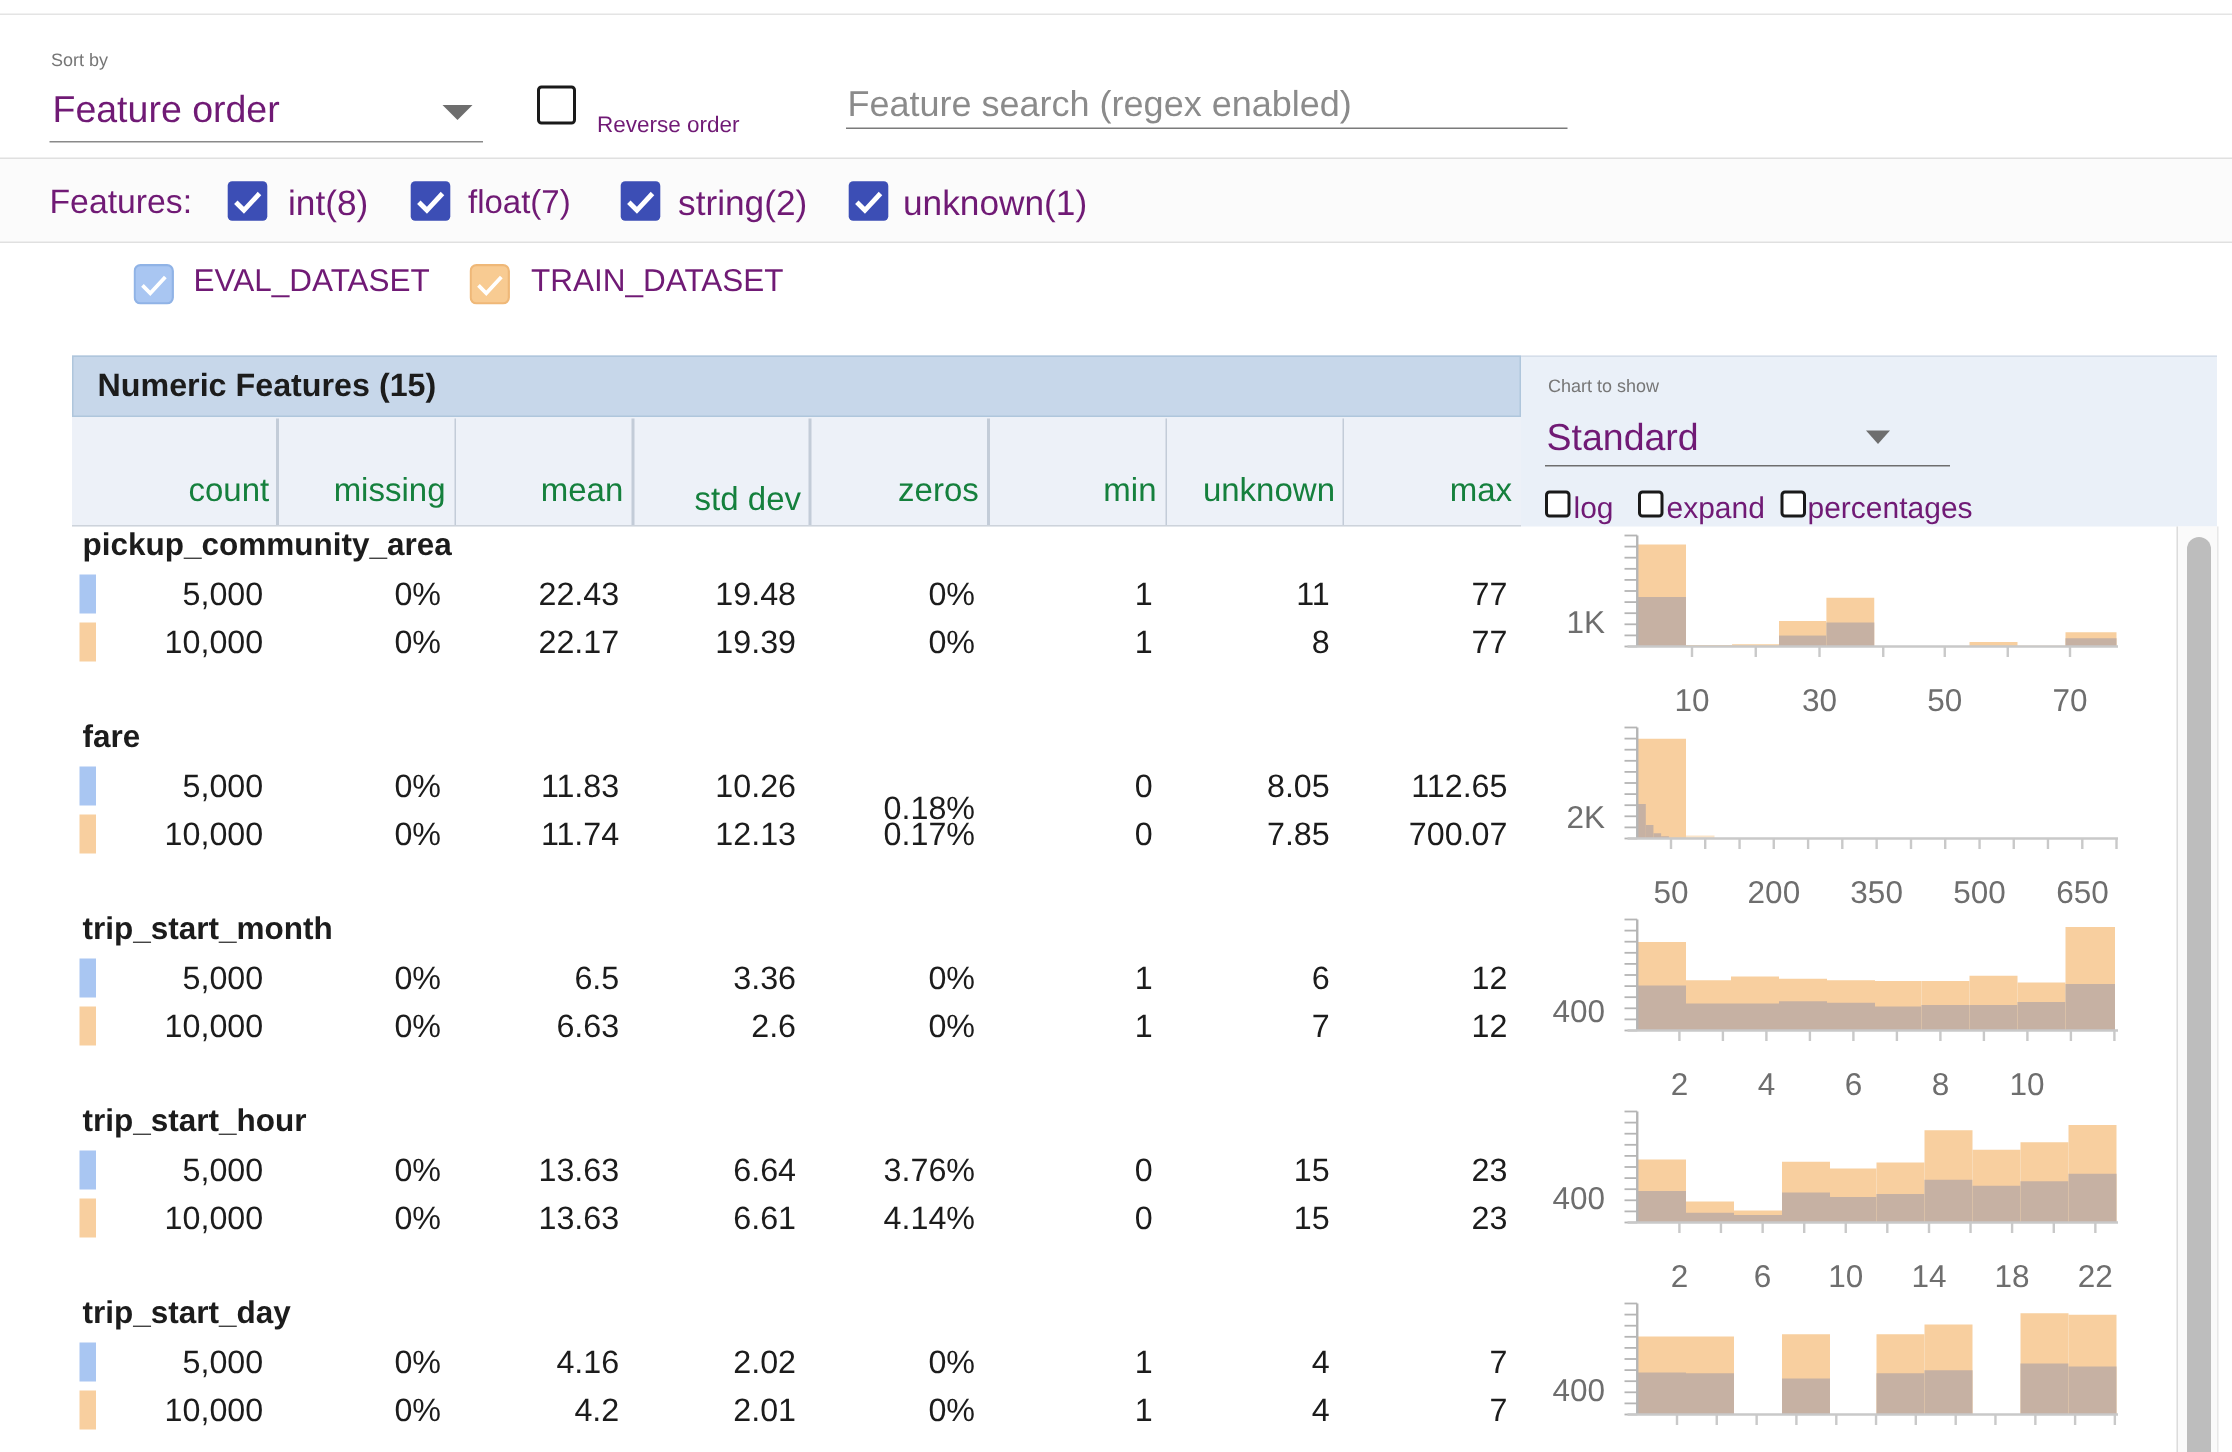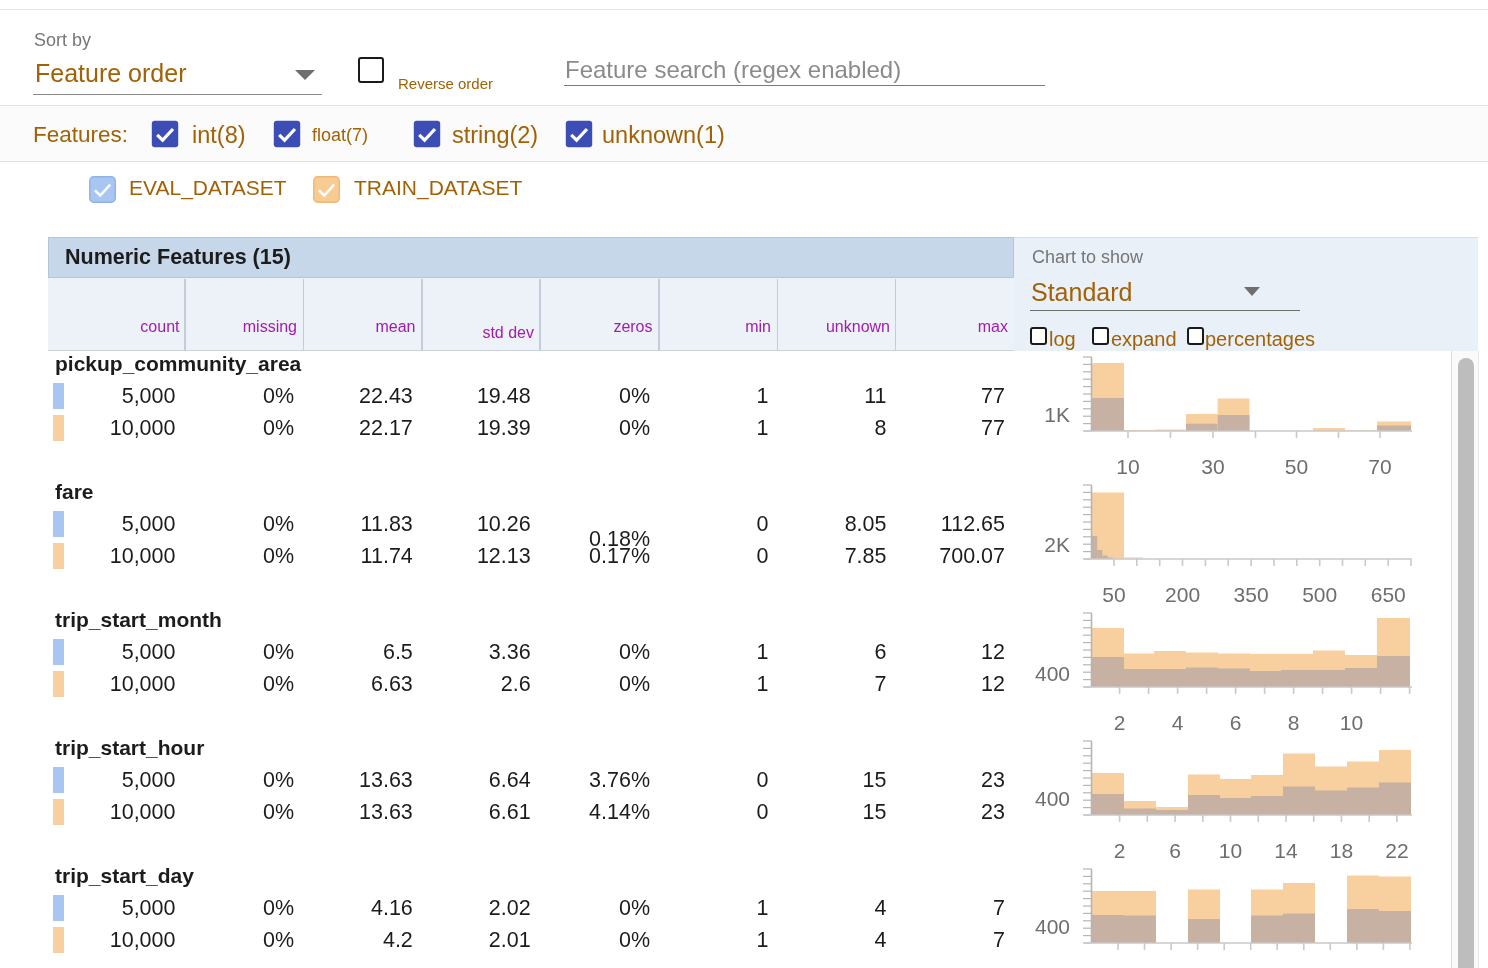--- a/index.html
+++ b/index.html
@@ -1,21 +1,21 @@
 <!DOCTYPE html>
 <html><head><meta charset="utf-8"><title>Overview</title><style>
 html,body{margin:0;padding:0;width:1488px;height:968px;background:#fff;
   font-family:"Liberation Sans",sans-serif;overflow:hidden;position:relative;color:#1C1C1C}
 .abs{position:absolute}
 .cell{position:absolute;font-size:21.5px;line-height:22px;white-space:nowrap}
-.hdr{font-size:16px;color:#a21caf}
+.hdr{font-size:22px;color:#15803d}
 .fname{position:absolute;font-size:21px;font-weight:bold;line-height:22px;white-space:nowrap}
 .sw{position:absolute;width:11px;height:26px}
-.glabel{position:absolute;color:#767676;font-size:18px;line-height:18px}
-.biglabel{position:absolute;color:#a16207;font-size:24px;line-height:24px}
+.glabel{position:absolute;color:#767676;font-size:12px;line-height:18px}
+.biglabel{position:absolute;color:#701a75;font-size:24px;line-height:24px}
 .cbx{position:absolute;border:2.4px solid #1A1A1A;border-radius:3px;background:#fff}
 .arrow{position:absolute;width:0;height:0;border-left:10px solid transparent;
   border-right:10px solid transparent;border-top:10px solid #6E6E6E}
 </style></head><body>
 
 <div class="abs" style="left:0;top:9px;width:1488px;height:1px;background:#E4E4E4"></div>
 <div class="glabel" style="left:34px;top:31px">Sort by</div>
 <div class="biglabel" style="left:35px;top:61px;font-size:25px">Feature order</div>
 <div class="arrow" style="left:295px;top:70px;border-left-width:10px;border-right-width:10px;border-top-width:10px"></div>
 <div class="abs" style="left:33px;top:94px;width:289px;height:1.2px;background:#8A8A8A"></div>
@@ -30,21 +30,21 @@
 <div class="biglabel" style="left:33px;top:123px;font-size:22.5px">Features:</div>
 <div class="abs" style="left:151px;top:120px"><svg width="28" height="28" viewBox="0 0 28 28">
       <rect x="0.8" y="0.8" width="26.4" height="26.4" rx="3" fill="#3C4EB5"></rect>
       <path d="M6.2 14.8 L11.6 20.2 L22 9" stroke="#fff" stroke-width="3.2" fill="none"></path>
     </svg></div>
 <div class="biglabel" style="left:192px;top:123px;font-size:23.5px">int(8)</div>
 <div class="abs" style="left:273px;top:120px"><svg width="28" height="28" viewBox="0 0 28 28">
       <rect x="0.8" y="0.8" width="26.4" height="26.4" rx="3" fill="#3C4EB5"></rect>
       <path d="M6.2 14.8 L11.6 20.2 L22 9" stroke="#fff" stroke-width="3.2" fill="none"></path>
     </svg></div>
-<div class="biglabel" style="left:312px;top:123px;font-size:18px">float(7)</div>
+<div class="biglabel" style="left:312px;top:123px;font-size:22px">float(7)</div>
 <div class="abs" style="left:413px;top:120px"><svg width="28" height="28" viewBox="0 0 28 28">
       <rect x="0.8" y="0.8" width="26.4" height="26.4" rx="3" fill="#3C4EB5"></rect>
       <path d="M6.2 14.8 L11.6 20.2 L22 9" stroke="#fff" stroke-width="3.2" fill="none"></path>
     </svg></div>
 <div class="biglabel" style="left:452px;top:123px;font-size:23.5px">string(2)</div>
 <div class="abs" style="left:565px;top:120px"><svg width="28" height="28" viewBox="0 0 28 28">
       <rect x="0.8" y="0.8" width="26.4" height="26.4" rx="3" fill="#3C4EB5"></rect>
       <path d="M6.2 14.8 L11.6 20.2 L22 9" stroke="#fff" stroke-width="3.2" fill="none"></path>
     </svg></div>
 <div class="biglabel" style="left:602px;top:123px;font-size:23.5px">unknown(1)</div>

